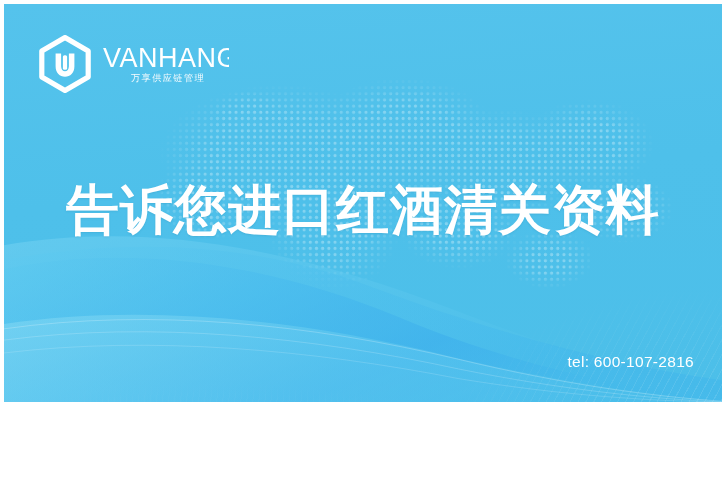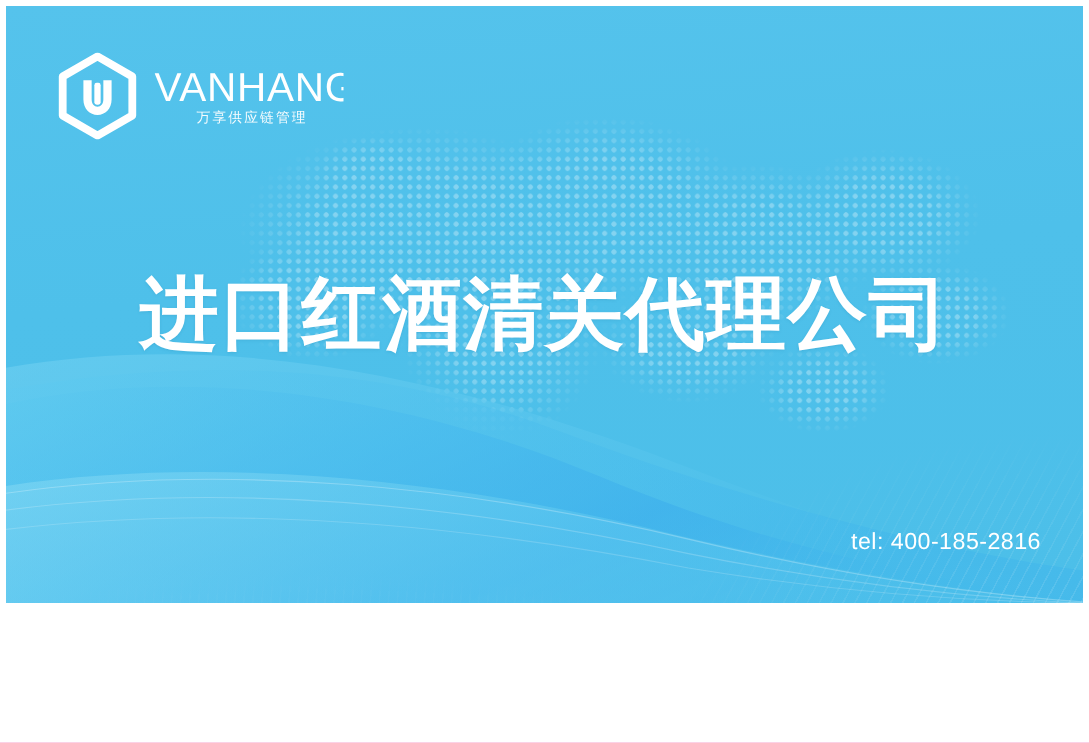--- a/index.html
+++ b/index.html
@@ -198,18 +198,18 @@
       <rect x="26.9" y="20.2" width="4.2" height="14.6" rx="1.6" fill="#ffffff"></rect>
     </svg>
 
     <svg id="logo-word" width="126" height="46" viewBox="0 0 126 46">
       <text x="0" y="26" font-family="'Liberation Sans','DejaVu Sans',sans-serif" font-size="27" font-weight="300" letter-spacing="0.5" fill="#ffffff">VANHANG</text>
       <text x="28" y="40" font-family="'DejaVu Sans','Liberation Sans',sans-serif" font-size="9.2" letter-spacing="1.4" fill="#ffffff" opacity="0.95">万享供应链管理</text>
     </svg>
   </div>
 
   <div id="headline">
-    <span class="hl-line">进口红酒清关代理公司</span>
+    <span class="hl-line">告诉您进口红酒清关资料</span>
   </div>
 
-  <div id="tel">tel: 400-185-2816</div>
+  <div id="tel">tel: 600-107-2816</div>
 
 </div>
 
 </body></html>

